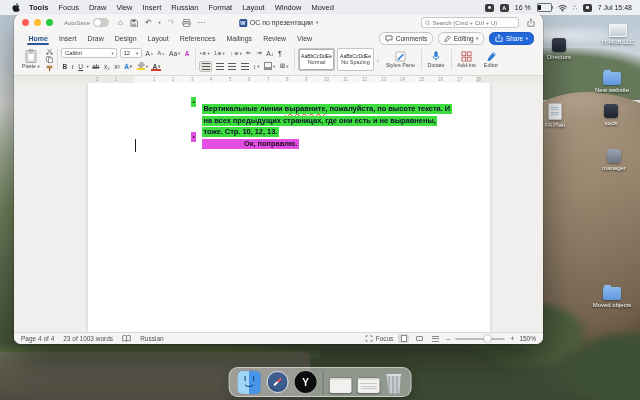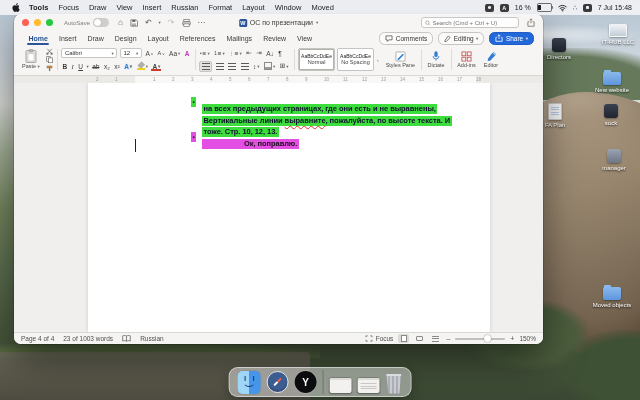--- a/index.html
+++ b/index.html
@@ -484,22 +484,22 @@
     <span class="rl-num" style="left:424px;">16</span>
     <span class="rl-num" style="left:443px;">17</span>
     <span class="rl-num" style="left:462px;">18</span>
   </div>
 
   <div class="docarea">
     <div class="page"></div>
     <span class="bulletchip bg-green" style="left:177px;top:14px;">▪</span>
     <span class="bulletchip bg-pink" style="left:177px;top:48.5px;">▪</span>
     <div class="flow">
+      <div class="dline"><span class="chip"><span>Вертикальные линии </span><span class="sp-err">выравните</span><span>, пожалуйста, по высоте текста. И</span></span></div>
       <div class="dline"><span class="chip">на всех предыдущих страницах, где они есть и не выравнены,</span></div>
-      <div class="dline"><span class="chip"><span>Вертикальные линии </span><span class="sp-err">выравните</span><span>, пожалуйста, по высоте текста. И</span></span></div>
       <div class="dline"><span class="chip">тоже. Стр. 10, 12, 13.</span></div>
       <div class="dline"><span class="chip pink">Ок, поправлю.</span></div>
     </div>
     <div class="cursor"></div>
   </div>
 
   <div class="statusbar">
     <span class="sb-left">
       <span>Page 4 of 4</span>
       <span>23 of 1003 words</span>

